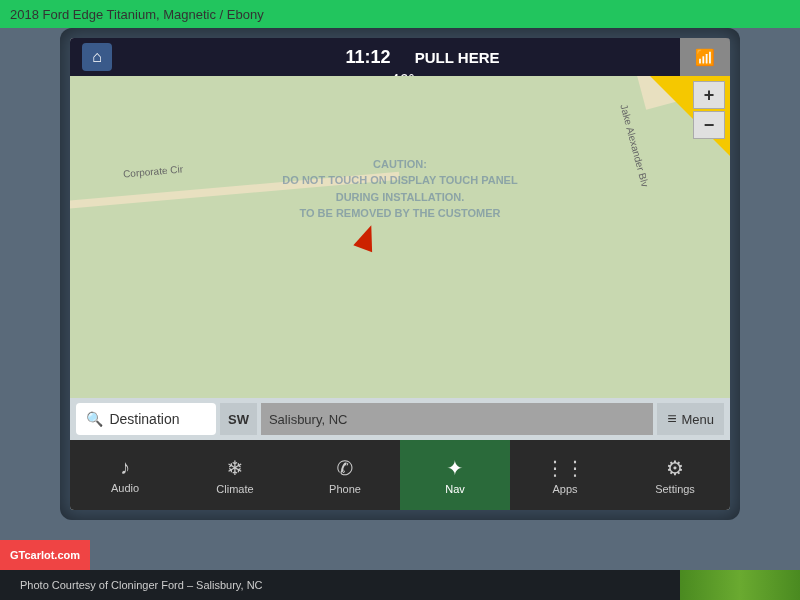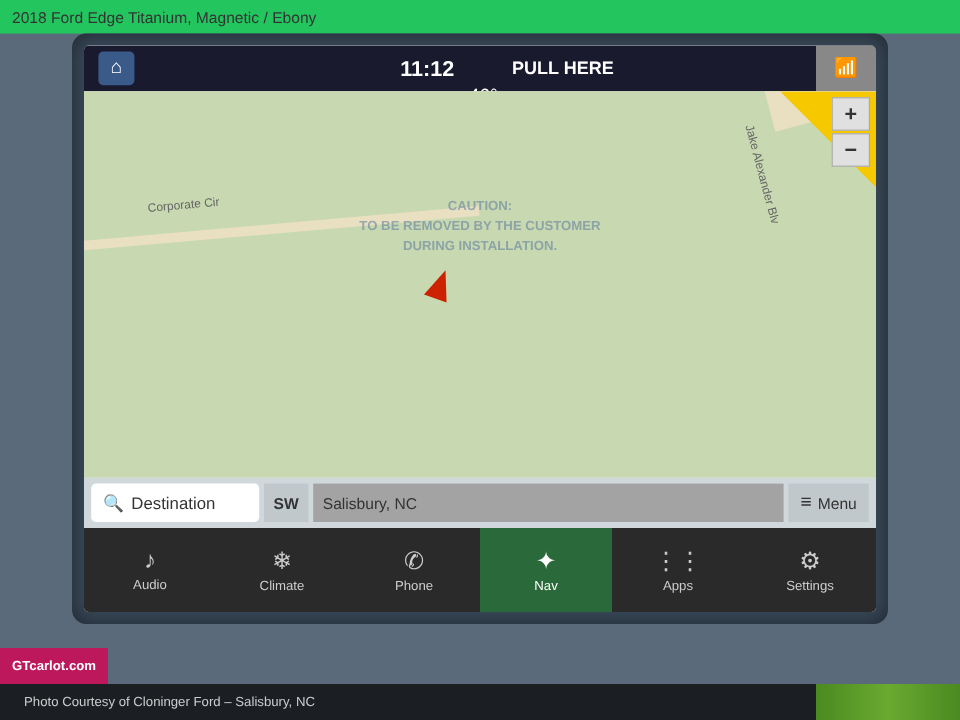--- a/index.html
+++ b/index.html
@@ -74,21 +74,21 @@
       justify-content: center;
       margin-right: 15px;
       cursor: pointer;
     }
 
     .status-center {
       flex: 1;
       display: flex;
       align-items: center;
       justify-content: center;
-      gap: 12px;
+      gap: 0;
     }
 
     .time-display {
       font-size: 18px;
       font-weight: bold;
       color: white;
     }
 
     .temp-display {
       font-size: 16px;
@@ -331,21 +331,21 @@
       font-size: 11px;
       color: #ccc;
     }
 
     .gtcarlot-logo {
       position: absolute;
       bottom: 30px;
       left: 0;
       width: 90px;
       height: 30px;
-      background: #be185d;
+      background: #ef4444;
       display: flex;
       align-items: center;
       justify-content: center;
       font-size: 11px;
       font-weight: bold;
       color: white;
     }
 
     
     .grass-strip {
@@ -386,22 +386,23 @@
       <div class="map-road-1"></div>
       <div class="map-road-label-1">Corporate Cir</div>
 
       <div class="map-road-2"></div>
       <div class="map-road-label-2">Jake Alexander Blv</div>
 
       <div class="yellow-corner"></div>
 
       <div class="caution-overlay">
         <div>CAUTION:</div>
+        <div>DO NOT TOUCH ON DISPLAY TOUCH PANEL</div>
+        <div>DURING INSTALLATION.</div>
         <div>TO BE REMOVED BY THE CUSTOMER</div>
-        <div>DURING INSTALLATION.</div>
       </div>
 
       <div class="vehicle-marker"></div>
 
       <div class="zoom-controls">
         <div class="zoom-btn">
           <span>+</span>
         </div>
         <div class="zoom-btn">
           <span>−</span>

